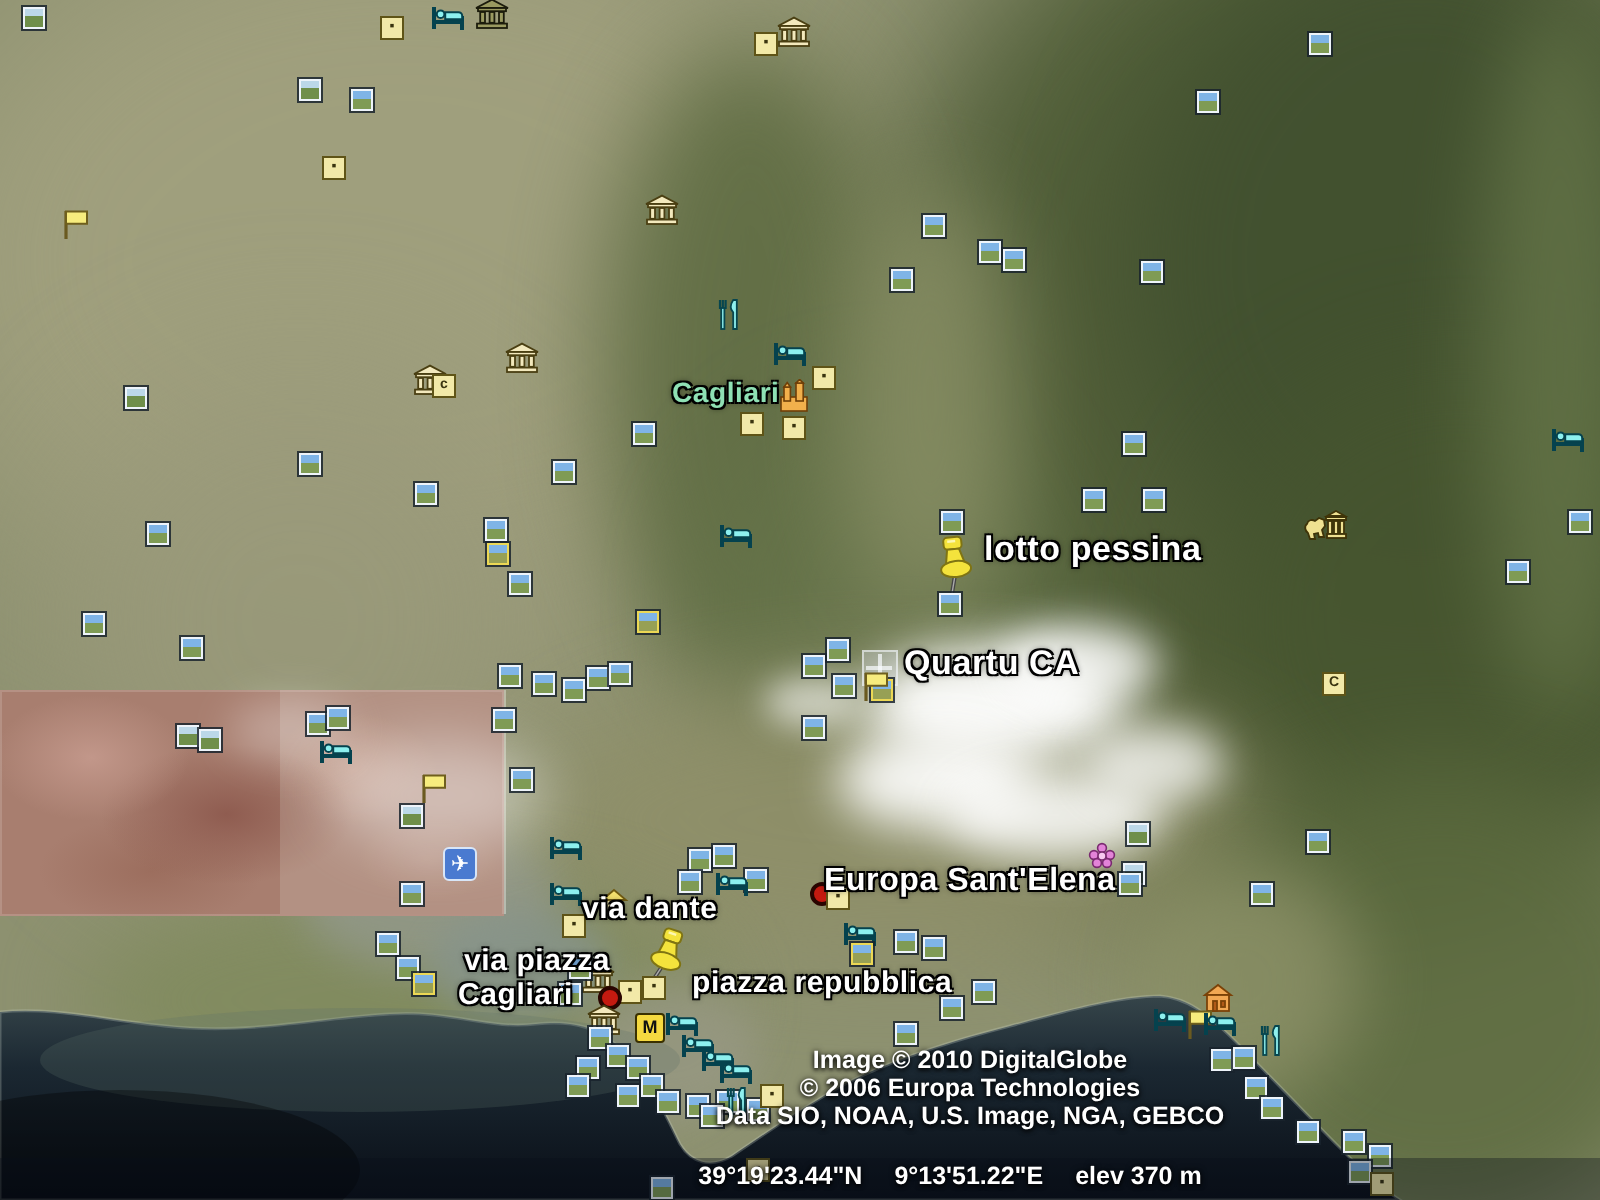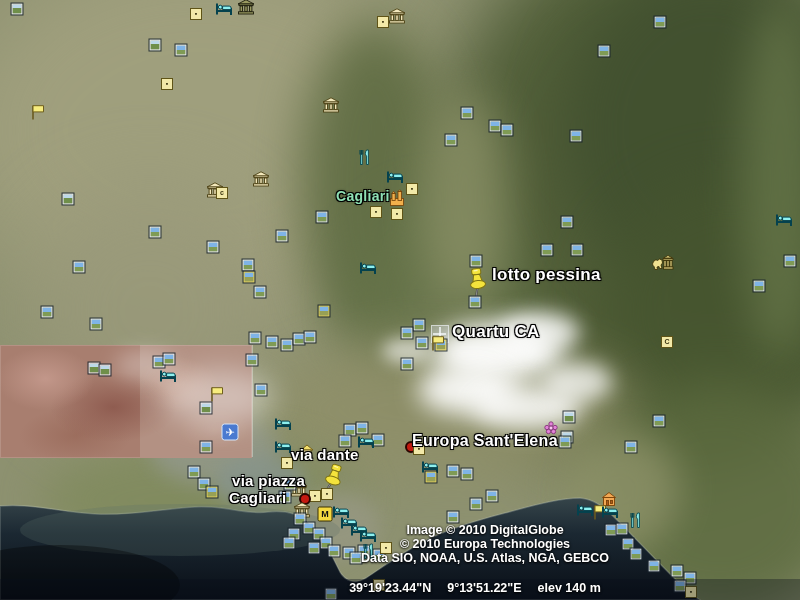--- a/index.html
+++ b/index.html
@@ -578,28 +578,29 @@
       </div>
     </div>
   <div class="layer" id="labels">
       <div class="mlabel" style="left: 336px; top: 188px; font-size: 14px; color: rgb(143, 224, 180);">Cagliari</div>
       <div class="mlabel" style="left: 492px; top: 265px; font-size: 17px; color: rgb(255, 255, 255);">lotto pessina</div>
       <div class="mlabel" style="left: 452px; top: 322px; font-size: 17px; color: rgb(255, 255, 255);">Quartu CA</div>
       <div class="mlabel" style="left: 412px; top: 432px; font-size: 16px; color: rgb(255, 255, 255);">Europa Sant'Elena</div>
       <div class="mlabel" style="left: 291px; top: 446px; font-size: 15px; color: rgb(255, 255, 255);">via dante</div>
       <div class="mlabel" style="left: 232px; top: 472px; font-size: 15px; color: rgb(255, 255, 255);">via piazza</div>
       <div class="mlabel" style="left: 229px; top: 489px; font-size: 15px; color: rgb(255, 255, 255);">Cagliari</div>
+      <div class="mlabel" style="left: 346px; top: 483px; font-size: 15px; color: rgb(255, 255, 255);">piazza repubblica</div>
     </div>
 
   <div class="strip"></div>
 
   <div class="attrib">
     <span style="display:block">Image © 2010 DigitalGlobe</span>
-    <span style="display:block">© 2010 Europa Technologies</span>
-    <span style="display:block">Data SIO, NOAA, U.S. Atlas, NGA, GEBCO</span>
+    <span style="display:block">© 2006 Europa Technologies</span>
+    <span style="display:block">Data SIO, NOAA, U.S. Image, NGA, GEBCO</span>
   </div>
 
   <div class="coords">
     <span>39°19'23.44"N</span>
     <span>9°13'51.22"E</span>
-    <span>elev  140 m</span>
+    <span>elev  370 m</span>
   </div>
 </div>
 
 </body></html>

